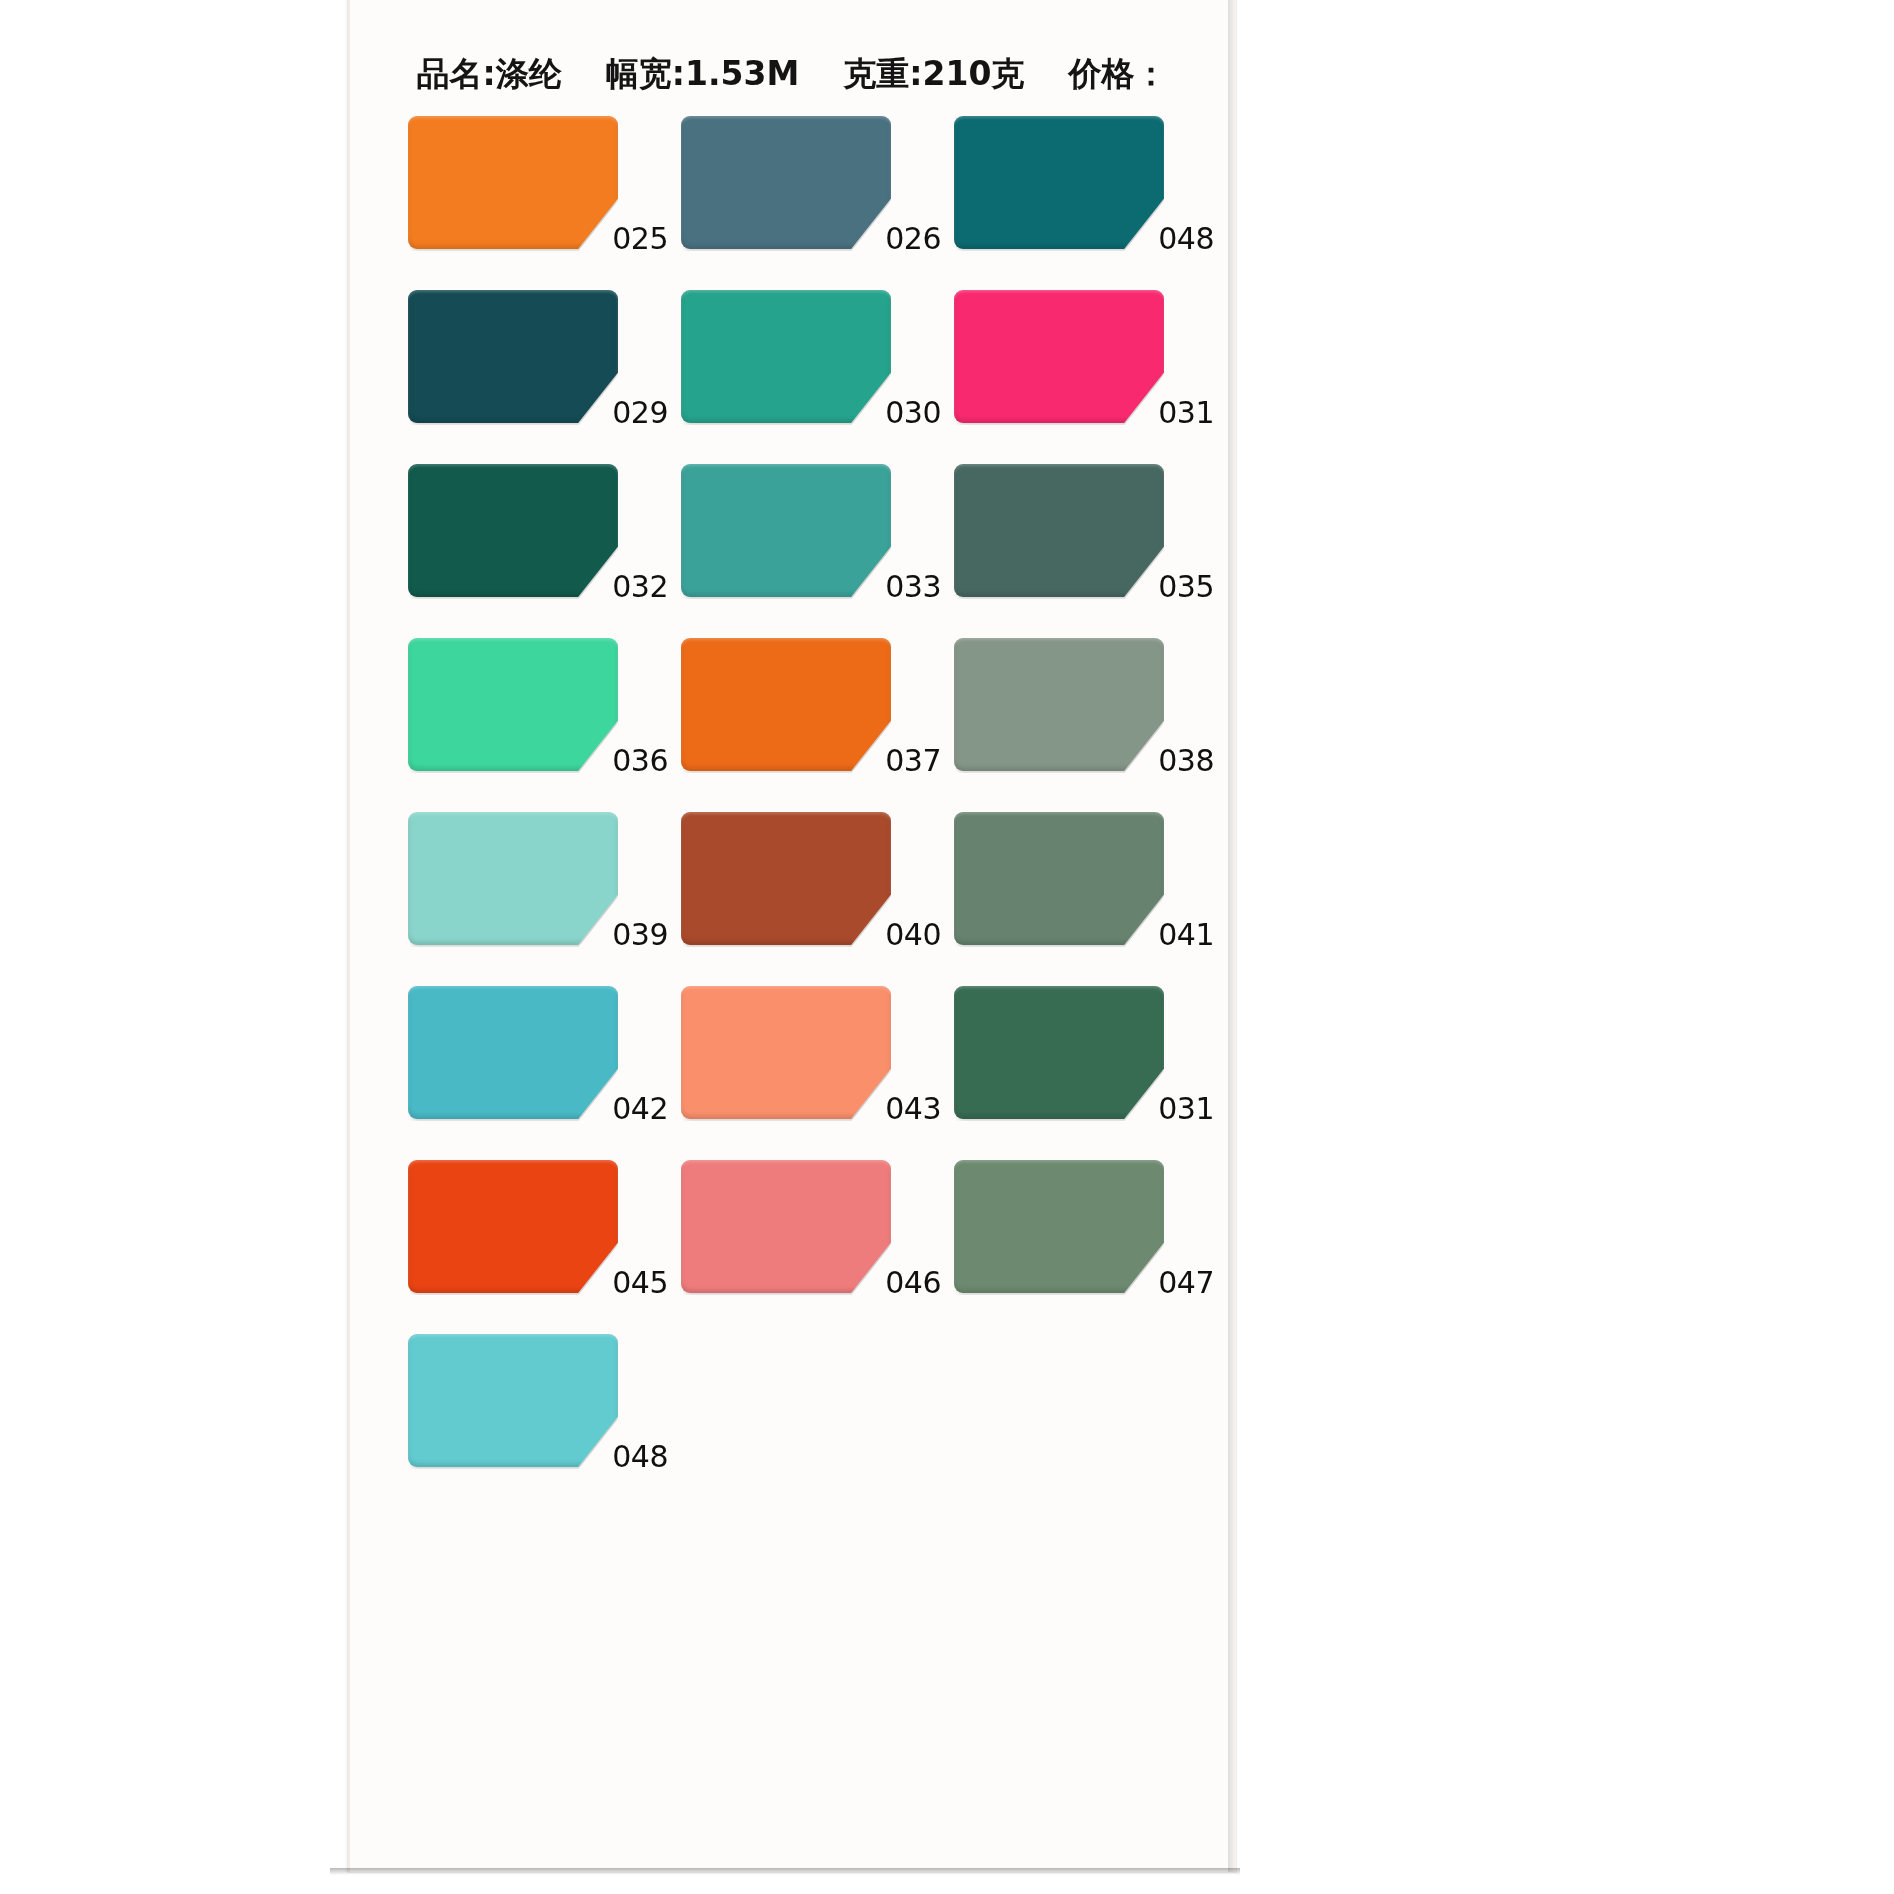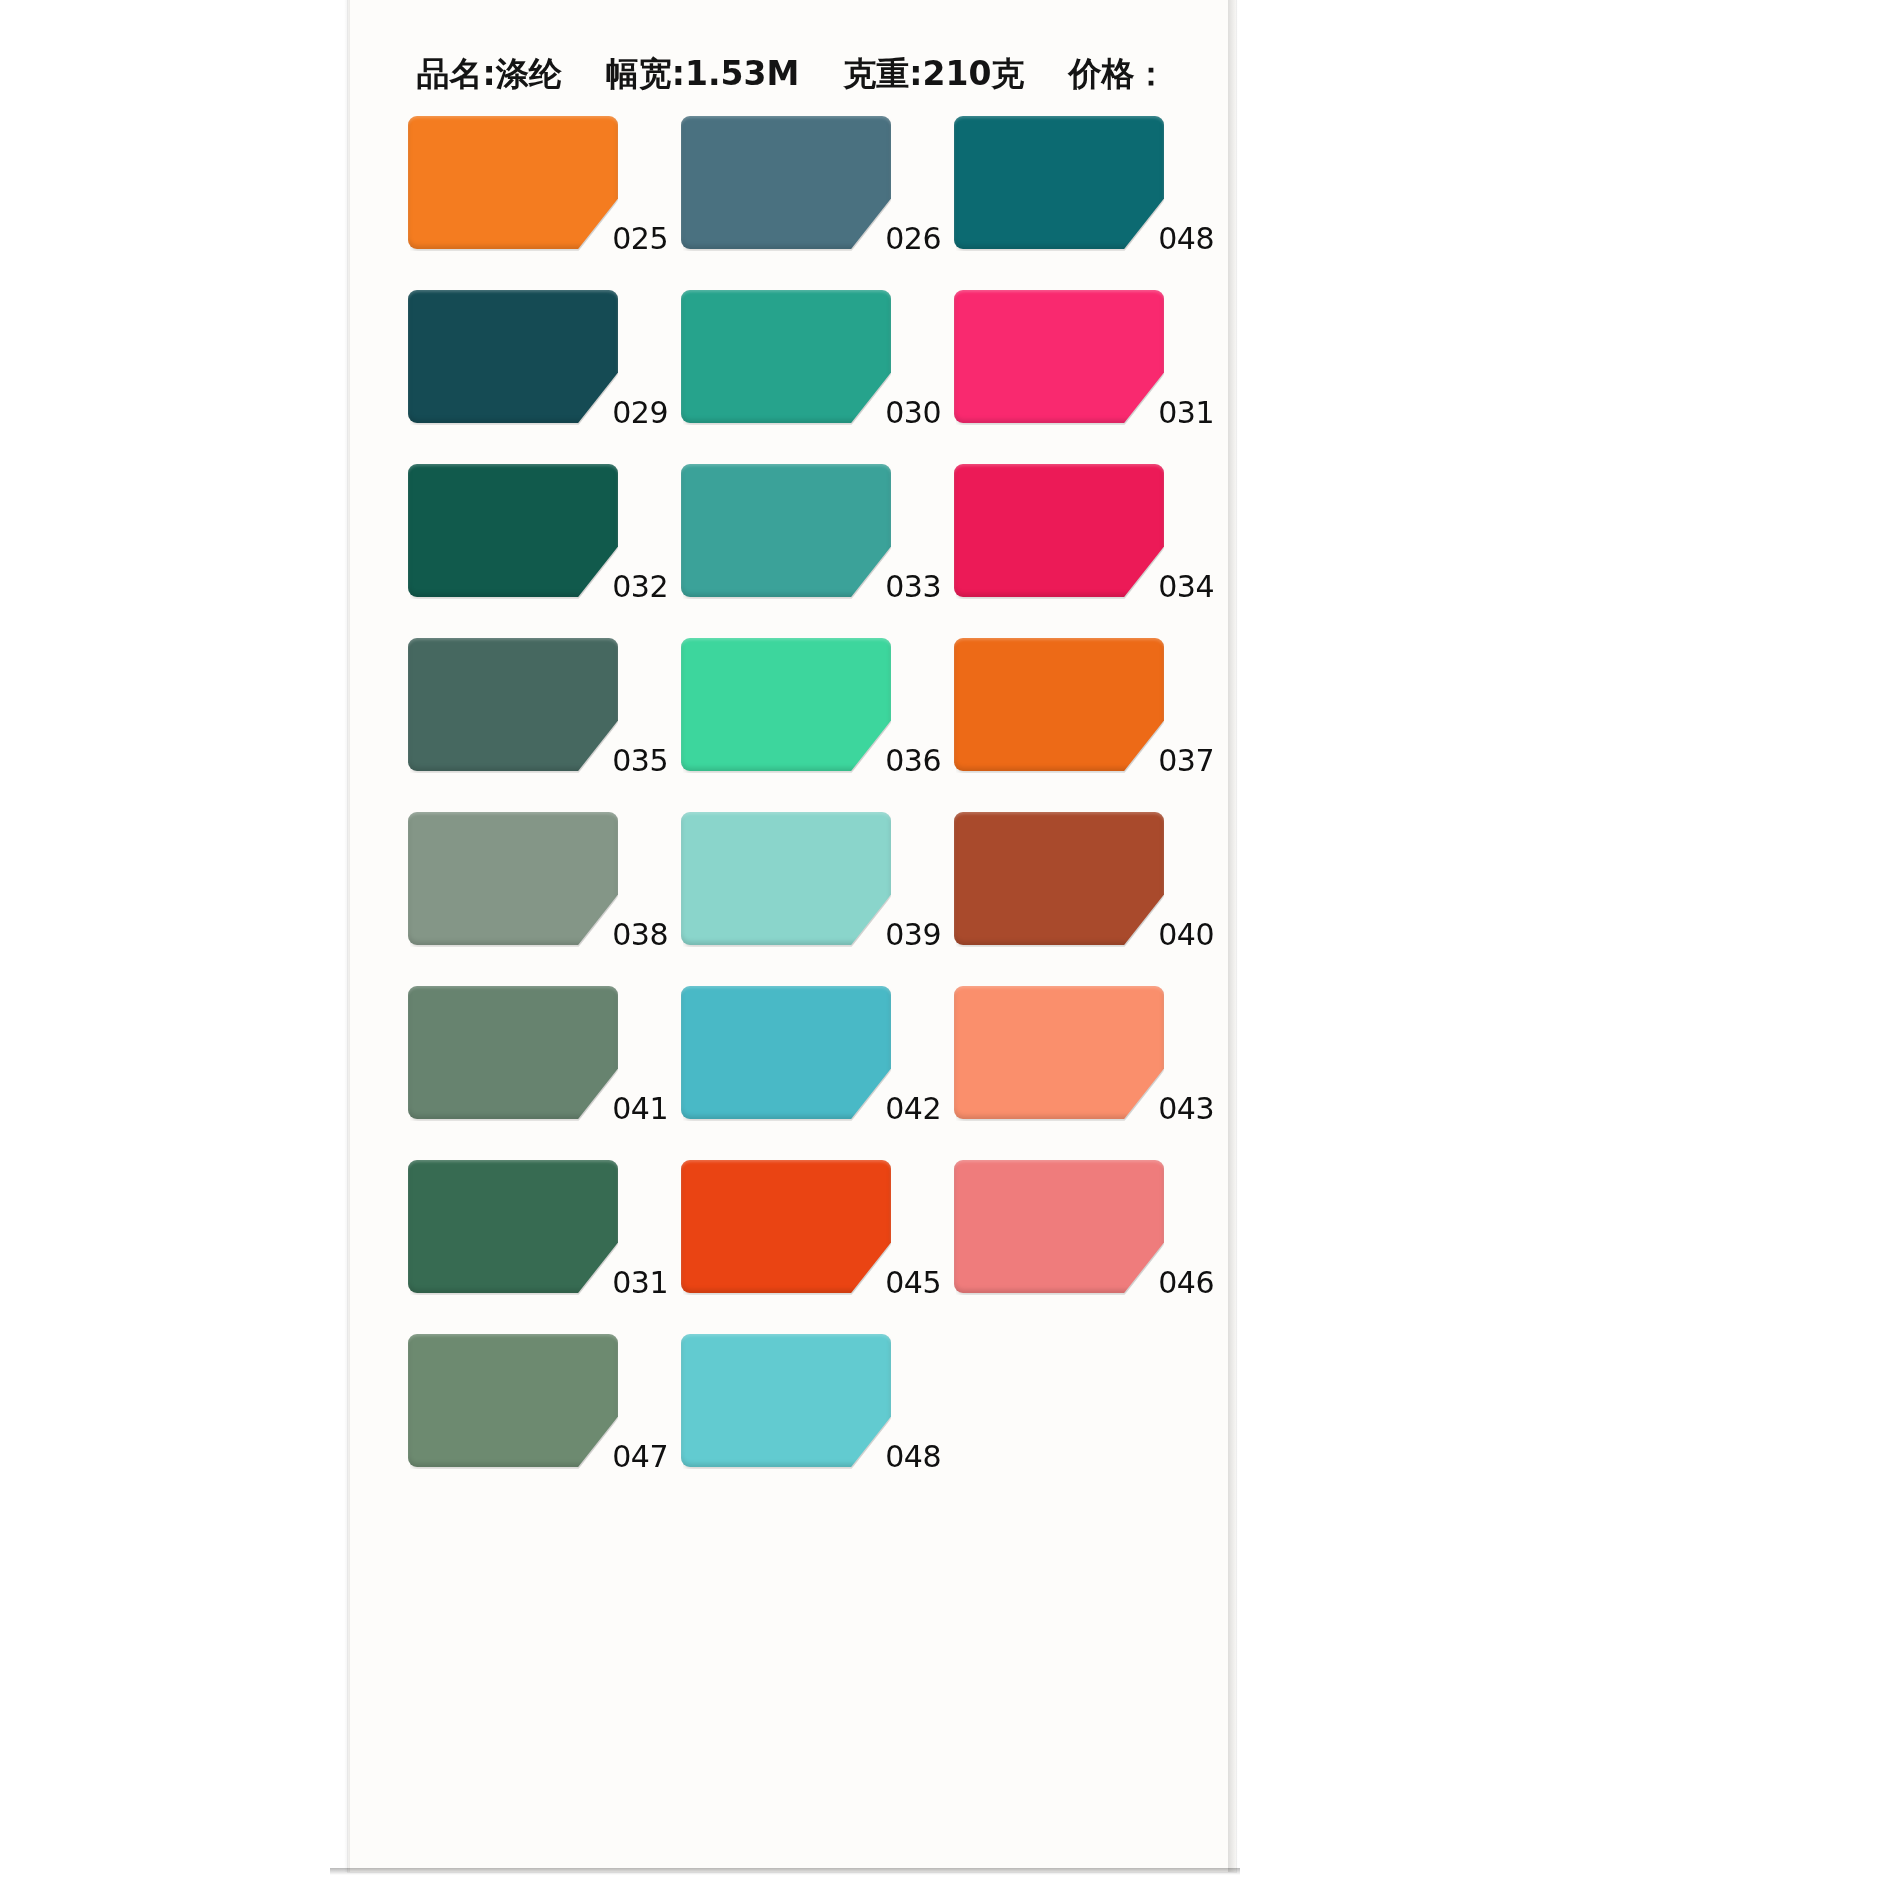--- a/index.html
+++ b/index.html
@@ -180,25 +180,20 @@
         <div class="chip" style="background: rgb(17, 90, 76);"></div>
         <div class="code">032</div>
       </div>
       <div class="cell">
         <div class="chip-shadow"></div>
         <div class="chip" style="background: rgb(59, 162, 153);"></div>
         <div class="code">033</div>
       </div>
       <div class="cell">
         <div class="chip-shadow"></div>
-        <div class="chip" style="background: rgb(236, 26, 87);"></div>
-        <div class="code">034</div>
-      </div>
-      <div class="cell">
-        <div class="chip-shadow"></div>
         <div class="chip" style="background: rgb(70, 104, 96);"></div>
         <div class="code">035</div>
       </div>
       <div class="cell">
         <div class="chip-shadow"></div>
         <div class="chip" style="background: rgb(61, 214, 157);"></div>
         <div class="code">036</div>
       </div>
       <div class="cell">
         <div class="chip-shadow"></div>

